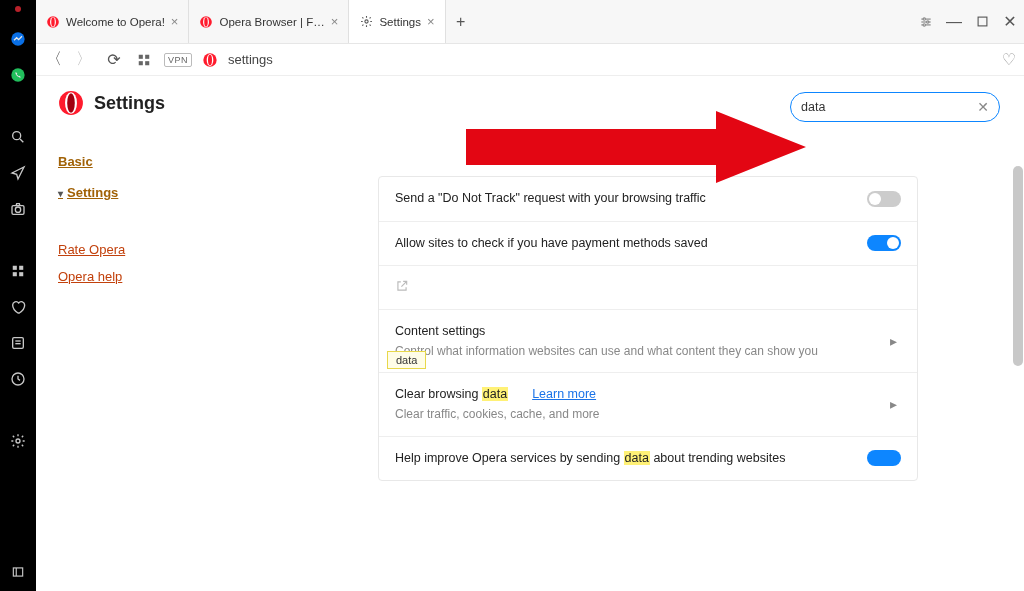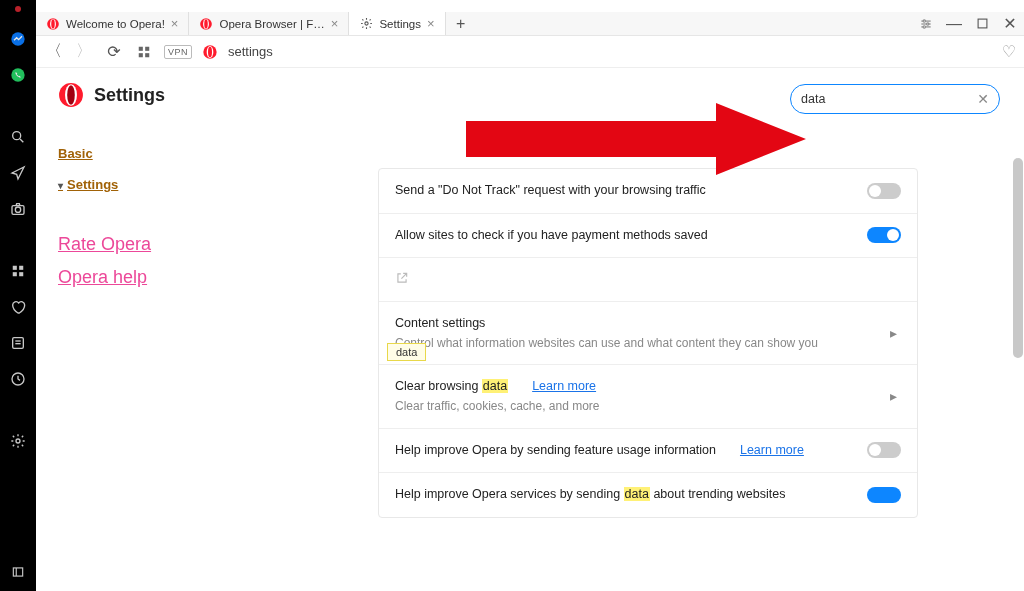--- a/index.html
+++ b/index.html
@@ -9,21 +9,21 @@
 
 
 .vbar { width: 36px; background: #000; display: flex; flex-direction: column; align-items: center; padding-top: 6px; gap: 18px; color: #f2f2f2; }
 .vbar .dot { width: 6px; height: 6px; border-radius: 50%; background: #b8212a; }
 .vbar .vicon { width: 18px; height: 18px; display:flex; align-items:center; justify-content:center; cursor:pointer; opacity:0.9; }
 .vbar .spacer { flex:1; }
 
 .main { flex: 1; display: flex; flex-direction: column; background: #fff; }
 
 
-.tabs { height: 24px; background: #f7f7f7; display: flex; align-items: stretch; border-bottom: 1px solid #e6e6e6; margin-top: 12px; }
+.tabs { height: 44px; background: #f7f7f7; display: flex; align-items: stretch; border-bottom: 1px solid #e6e6e6; }
 .tab { display: flex; align-items:center; gap:6px; padding: 0 10px; font-size: 11.5px; border-right: 1px solid #e0e0e0; max-width: 160px; color:#333; cursor:pointer; }
 .tab.active { background: #fff; }
 .tab .tab-icon { width:14px; height:14px; display:inline-flex; align-items:center; justify-content:center; }
 .tab .tab-title { overflow:hidden; white-space:nowrap; text-overflow:ellipsis; flex:1; }
 .tab .close { font-size: 13px; color:#888; }
 .newtab { width: 30px; display:flex; align-items:center; justify-content:center; color:#555; cursor:pointer; font-size:16px; }
 .winctrl { margin-left:auto; display:flex; align-items:center; }
 .winctrl div { width: 28px; height: 30px; display:flex; align-items:center; justify-content:center; color:#555; cursor:pointer; }
 
 
@@ -36,21 +36,21 @@
 
 
 .content { flex:1; display:flex; overflow:hidden; position:relative; }
 .settings-header { position:absolute; top:14px; left:22px; display:flex; align-items:center; gap:10px; z-index:3;}
 .settings-header .big-o { width:26px; height:26px; }
 .settings-header h1 { font-size: 18px; font-weight:600; color:#222; }
 
 .sidebar { width: 260px; padding: 70px 0 0 22px; }
 .sidebar .nav-item { font-size: 13px; font-weight:600; color:#a16207; padding:8px 0; cursor:pointer;text-decoration:underline; }
 .sidebar .nav-item.adv::before { content:"▾"; font-size:10px; margin-right:4px; color:#555;}
-.sidebar .link { display:block; font-size:18px; color:#ec4899; text-decoration:underline; padding:6px 0; cursor:pointer;}
+.sidebar .link { display:block; font-size:13px; color:#c2410c; text-decoration:underline; padding:6px 0; cursor:pointer;}
 .sidebar .links { margin-top: 28px; }
 
 .panel-wrap { flex:1; padding: 40px 24px 0 0; overflow-y:auto; position:relative;}
 .panel { width: 540px; margin: 0 auto; border:1px solid #e8e8e8; border-radius:4px; margin-top:60px;}
 .row { display:flex; align-items:center; padding: 13px 16px; border-bottom: 1px solid #eee; font-size: 12.5px; color:#222; position:relative;}
 .row:last-child { border-bottom:none;}
 .row .label { flex:1; line-height:1.4; }
 .row .sub { font-size: 12px; color:#888; margin-top:2px;}
 .row .learn { color:#1a73e8; text-decoration:underline; cursor:pointer; margin-left:17px;}
 .row .chev { color:#888; font-size:14px; padding:0 4px;}
@@ -294,26 +294,20 @@
           <div class="row">
             <div class="tooltip">data</div>
             <div class="label">
               <div style="font-weight:500"><span>Clear browsing </span><span class="highlight">data</span>&nbsp;&nbsp;<span class="learn">Learn more</span></div>
               <div class="sub">Clear traffic, cookies, cache, and more</div>
             </div>
             <span class="chev">▸</span>
           </div>
 
 
-          <div class="row">
-            <div class="label"><span>Help improve Opera by sending feature usage information</span>&nbsp;&nbsp;<span class="learn">Learn more</span></div>
-            <div class="toggle off">
-                <div class="knob"></div>
-              </div>
-          </div>
 
 
           <div class="row">
             <div class="label"><span>Help improve Opera services by sending </span><span class="highlight">data</span><span> about trending websites</span></div>
             <div class="toggle on"></div>
           </div>
 
         </div>
       </div>
 

